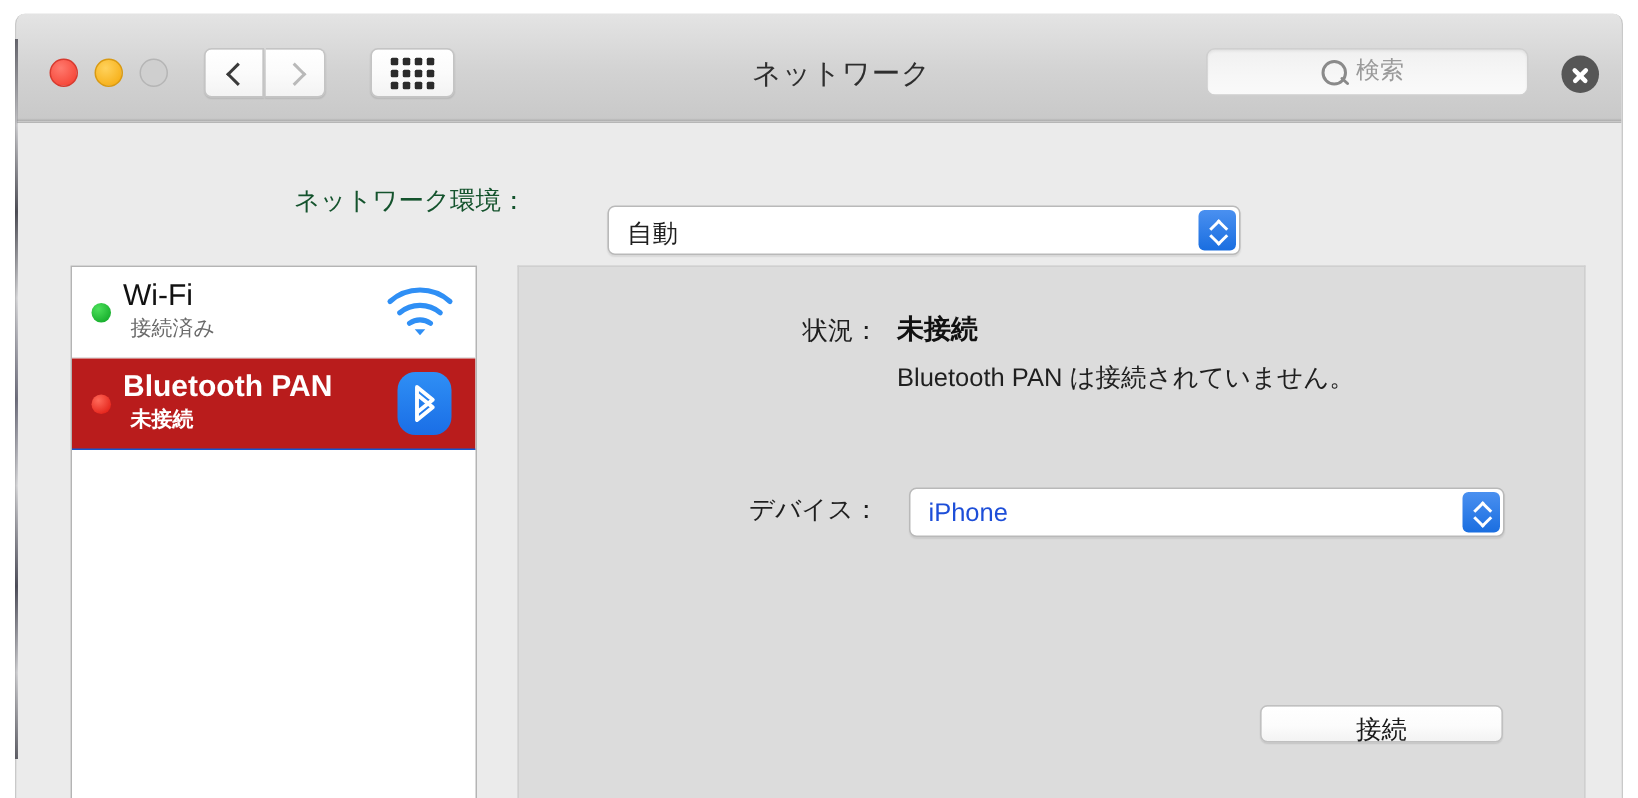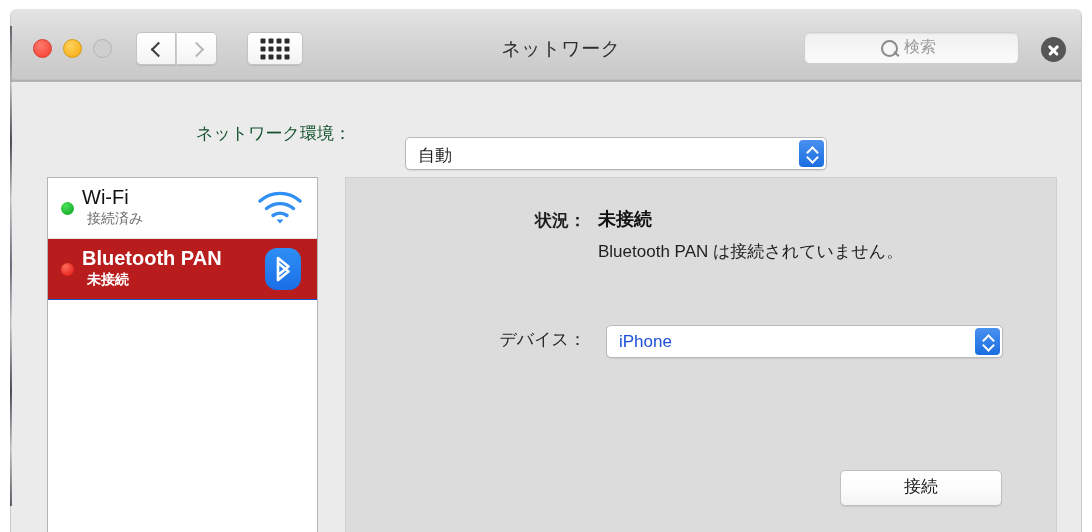--- a/index.html
+++ b/index.html
@@ -301,21 +301,21 @@
     border-bottom: none;
     box-sizing: border-box;
   }
 
   .field-label {
     position: absolute;
     font-size: 17px;
     color: #1f1f1f;
     text-align: right;
   }
-  #status-label { left: 60px; top: 31px; width: 180px; font-weight: bold; }
+  #status-label { left: 60px; top: 31px; width: 180px; }
   #device-label { left: 30px; top: 150px; width: 210px; }
 
   #status-value {
     position: absolute;
     left: 252px; top: 29px;
     font-size: 18px;
     font-weight: bold;
     color: #111;
   }
   #status-detail {
@@ -338,21 +338,21 @@
   #device-value {
     position: absolute;
     left: 12px; top: 6px;
     font-size: 17px;
     color: #1d4ed8;
   }
 
   #connect-button {
     position: absolute;
     left: 494px; top: 292px;
-    width: 162px; height: 36px;
+    width: 162px; height: 25px;
     background: linear-gradient(180deg,#ffffff 0%, #fcfcfc 55%, #f3f3f3 100%);
     border: 1px solid #c0c0c0;
     border-radius: 5px;
     box-shadow: 0 1px 1px rgba(0,0,0,.10);
     box-sizing: border-box;
     text-align: center;
     font-size: 17px;
     color: #1a1a1a;
     line-height: 31px;
   }

